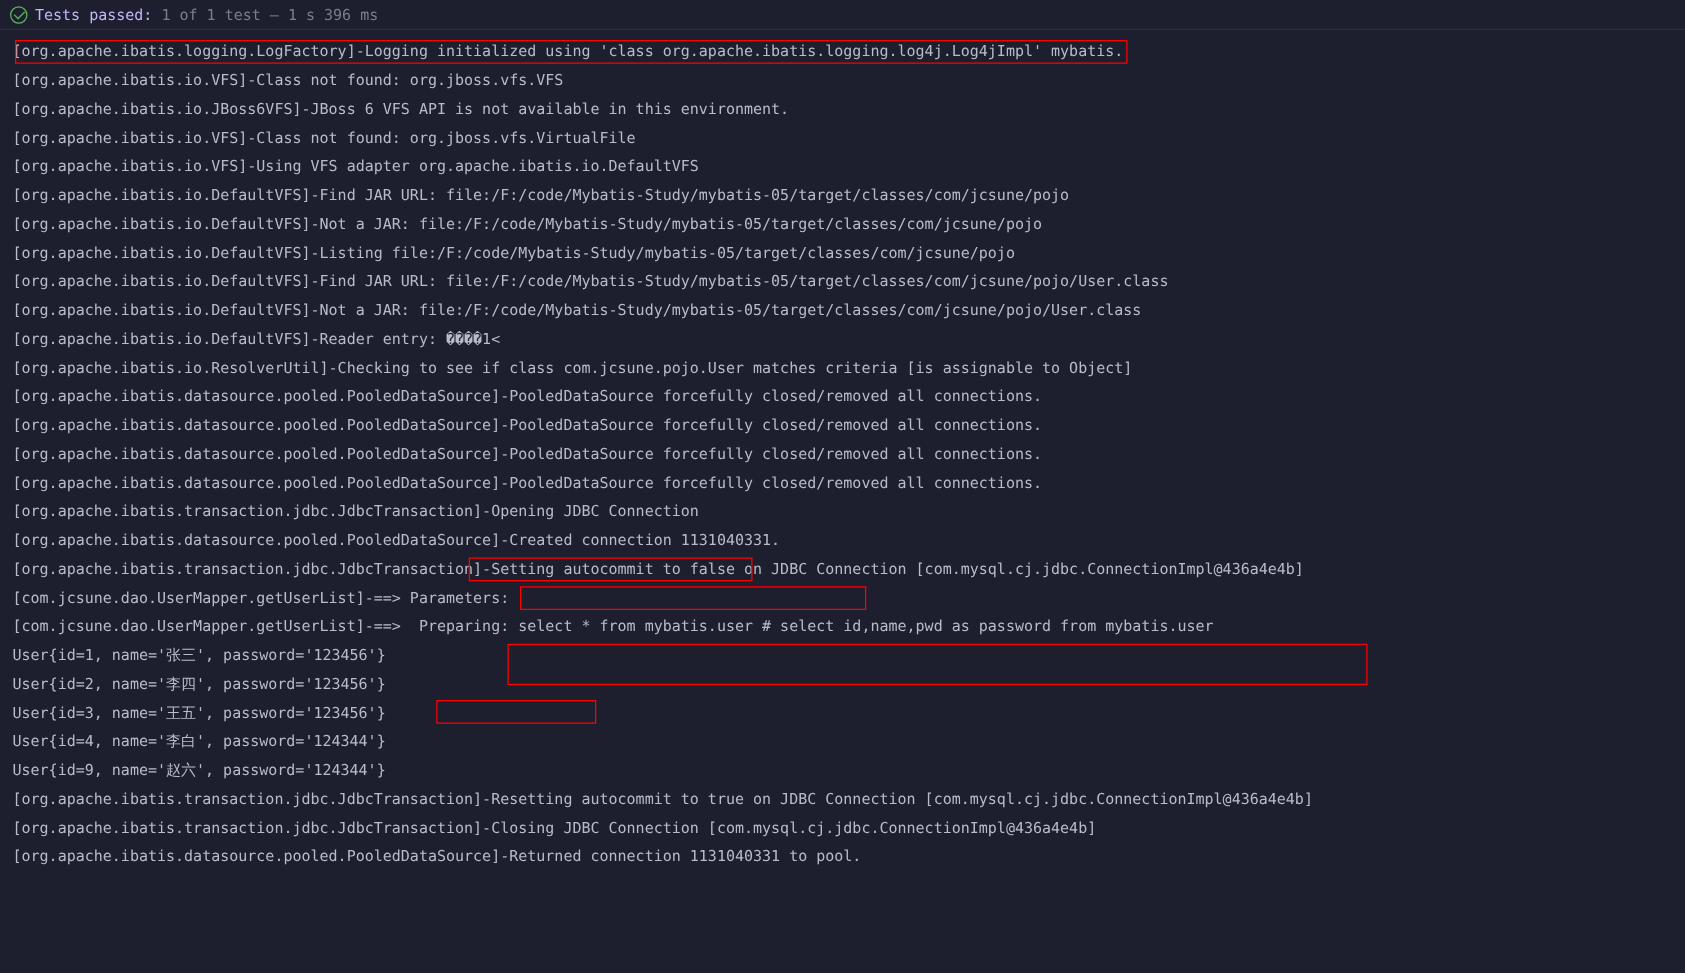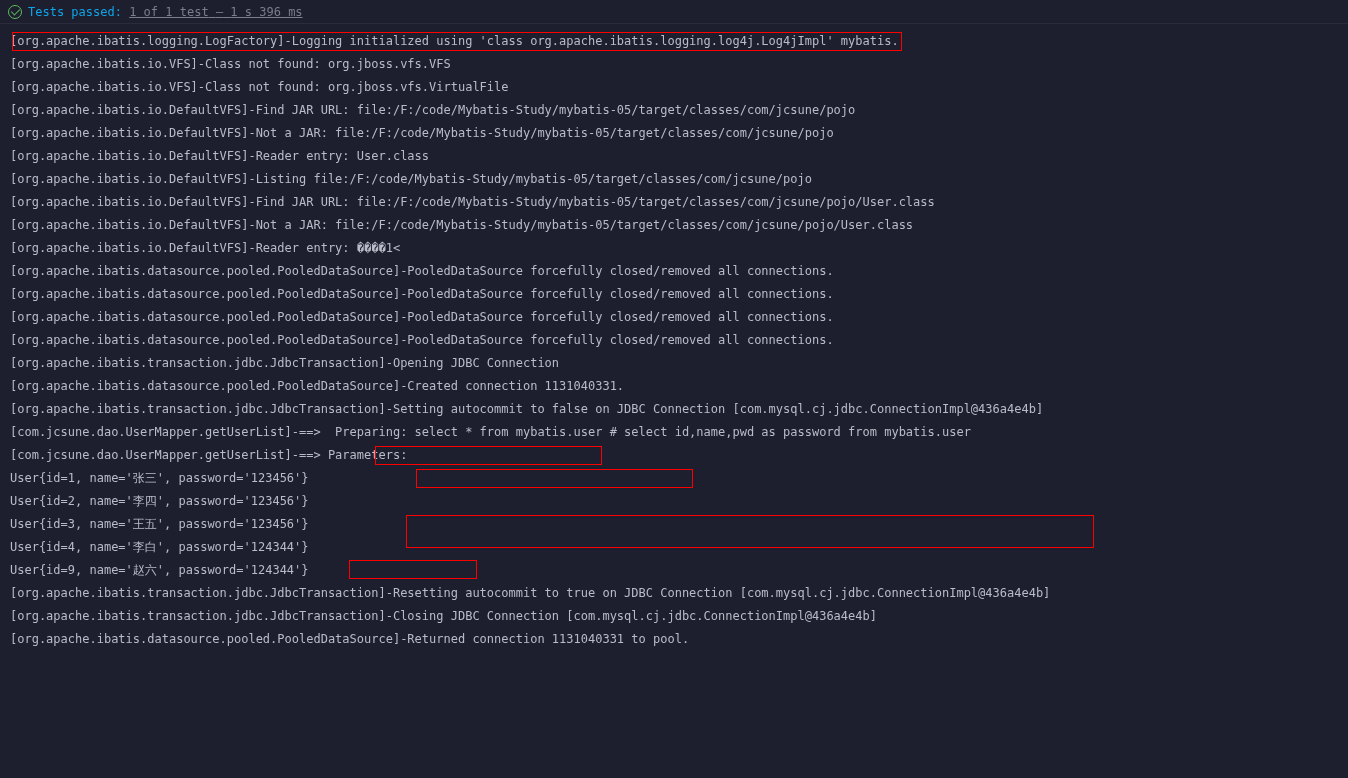--- a/index.html
+++ b/index.html
@@ -40,26 +40,25 @@
       height: 7px;
       border: solid #5cb85c;
       border-width: 0 1.5px 1.5px 0;
       transform: rotate(45deg);
       margin-top: -2px;
     }
     .header-text {
       color: #b8bcc8;
     }
     .header-passed {
-      color: #0ea5e9;
+      color: #c4b5fd;
       margin-top: 38px;
     }
     .header-count {
       color: #7a7d8c;
-      text-decoration: underline;
     }
     .console {
       padding: 6px 10px;
       line-height: 23px;
       position: relative;
     }
     .log-line {
       white-space: pre;
       height: 23px;
       display: flex;
@@ -78,37 +77,39 @@
   <span class="check-icon"></span>
   <span class="header-text">
     <span class="header-passed">Tests passed:</span>
     <span class="header-count"> <span>1 of 1 test</span> <span>–</span> <span>1 s 396 ms</span></span>
   </span>
 </div>
 
 <div class="console" id="console-container">
 <div class="log-line">[org.apache.ibatis.logging.LogFactory]-Logging initialized using 'class org.apache.ibatis.logging.log4j.Log4jImpl' mybatis.</div>
     <div class="log-line">[org.apache.ibatis.io.VFS]-Class not found: org.jboss.vfs.VFS</div>
+    <div class="log-line">[org.apache.ibatis.io.JBoss6VFS]-JBoss 6 VFS API is not available in this environment.</div>
     <div class="log-line">[org.apache.ibatis.io.VFS]-Class not found: org.jboss.vfs.VirtualFile</div>
+    <div class="log-line">[org.apache.ibatis.io.VFS]-Using VFS adapter org.apache.ibatis.io.DefaultVFS</div>
     <div class="log-line">[org.apache.ibatis.io.DefaultVFS]-Find JAR URL: file:/F:/code/Mybatis-Study/mybatis-05/target/classes/com/jcsune/pojo</div>
     <div class="log-line">[org.apache.ibatis.io.DefaultVFS]-Not a JAR: file:/F:/code/Mybatis-Study/mybatis-05/target/classes/com/jcsune/pojo</div>
-    <div class="log-line">[org.apache.ibatis.io.DefaultVFS]-Reader entry: User.class</div>
     <div class="log-line">[org.apache.ibatis.io.DefaultVFS]-Listing file:/F:/code/Mybatis-Study/mybatis-05/target/classes/com/jcsune/pojo</div>
     <div class="log-line">[org.apache.ibatis.io.DefaultVFS]-Find JAR URL: file:/F:/code/Mybatis-Study/mybatis-05/target/classes/com/jcsune/pojo/User.class</div>
     <div class="log-line">[org.apache.ibatis.io.DefaultVFS]-Not a JAR: file:/F:/code/Mybatis-Study/mybatis-05/target/classes/com/jcsune/pojo/User.class</div>
     <div class="log-line">[org.apache.ibatis.io.DefaultVFS]-Reader entry: ����1&lt;</div>
+    <div class="log-line">[org.apache.ibatis.io.ResolverUtil]-Checking to see if class com.jcsune.pojo.User matches criteria [is assignable to Object]</div>
     <div class="log-line">[org.apache.ibatis.datasource.pooled.PooledDataSource]-PooledDataSource forcefully closed/removed all connections.</div>
     <div class="log-line">[org.apache.ibatis.datasource.pooled.PooledDataSource]-PooledDataSource forcefully closed/removed all connections.</div>
     <div class="log-line">[org.apache.ibatis.datasource.pooled.PooledDataSource]-PooledDataSource forcefully closed/removed all connections.</div>
     <div class="log-line">[org.apache.ibatis.datasource.pooled.PooledDataSource]-PooledDataSource forcefully closed/removed all connections.</div>
     <div class="log-line">[org.apache.ibatis.transaction.jdbc.JdbcTransaction]-Opening JDBC Connection</div>
     <div class="log-line">[org.apache.ibatis.datasource.pooled.PooledDataSource]-Created connection 1131040331.</div>
     <div class="log-line">[org.apache.ibatis.transaction.jdbc.JdbcTransaction]-Setting autocommit to false on JDBC Connection [com.mysql.cj.jdbc.ConnectionImpl@436a4e4b]</div>
+    <div class="log-line">[com.jcsune.dao.UserMapper.getUserList]-==&gt; Parameters: </div>
     <div class="log-line">[com.jcsune.dao.UserMapper.getUserList]-==&gt;  Preparing: select * from mybatis.user # select id,name,pwd as password from mybatis.user </div>
-    <div class="log-line">[com.jcsune.dao.UserMapper.getUserList]-==&gt; Parameters: </div>
     <div class="log-line">User{id=1, name='张三', password='123456'}</div>
     <div class="log-line">User{id=2, name='李四', password='123456'}</div>
     <div class="log-line">User{id=3, name='王五', password='123456'}</div>
     <div class="log-line">User{id=4, name='李白', password='124344'}</div>
     <div class="log-line">User{id=9, name='赵六', password='124344'}</div>
     <div class="log-line">[org.apache.ibatis.transaction.jdbc.JdbcTransaction]-Resetting autocommit to true on JDBC Connection [com.mysql.cj.jdbc.ConnectionImpl@436a4e4b]</div>
     <div class="log-line">[org.apache.ibatis.transaction.jdbc.JdbcTransaction]-Closing JDBC Connection [com.mysql.cj.jdbc.ConnectionImpl@436a4e4b]</div>
     <div class="log-line">[org.apache.ibatis.datasource.pooled.PooledDataSource]-Returned connection 1131040331 to pool.</div>
   </div>
 

